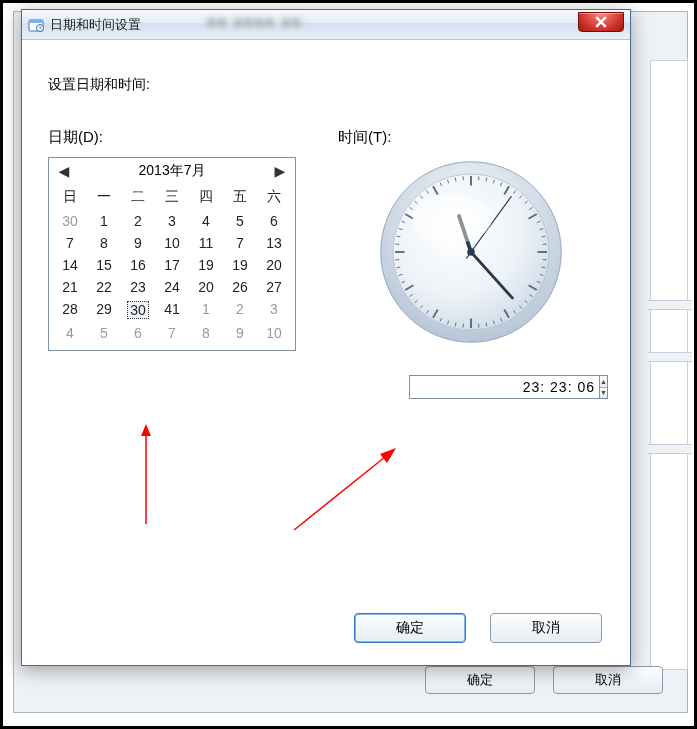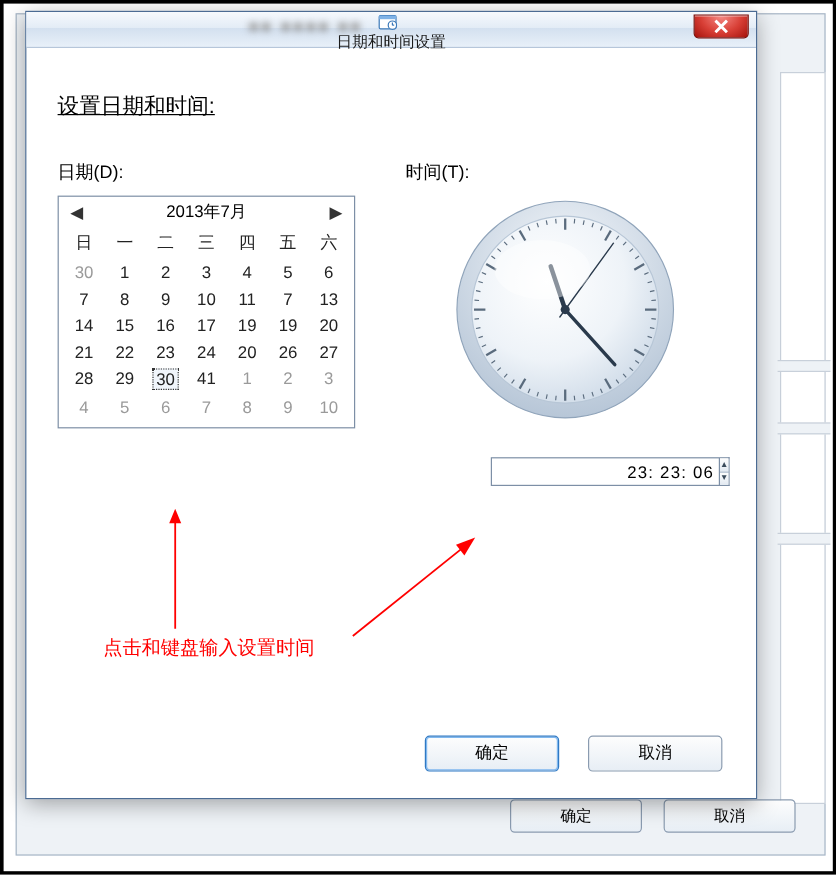--- a/index.html
+++ b/index.html
@@ -64,21 +64,20 @@
     border: 1px solid #4b6b93;
     box-shadow: 0 4px 18px rgba(0,0,0,0.35);
   }
   .titlebar {
     height: 30px;
     background: linear-gradient(#f6f9fd 0%, #e3ecf6 45%, #d3e0ef 46%, #e8f0f9 100%);
     border-bottom: 1px solid #b6c6da;
     display: flex; align-items: center;
     padding: 0 6px;
     position: relative;
-    flex-direction: column;
   }
   .titlebar .icon {
     width: 16px; height: 16px;
     margin-right: 6px;
   }
   .titlebar .title {
     color: #1a1a1a;
     font-size: 13px;
   }
   .titlebar .blurred {
@@ -102,23 +101,22 @@
     cursor: pointer;
     box-shadow: inset 0 1px 0 rgba(255,255,255,0.4);
   }
   .close-btn svg { width:12px;height:12px; }
   .content {
     padding: 18px 26px 12px 26px;
     position: relative;
     height: calc(100% - 30px);
   }
   .heading {
-    font-size: 18px;
+    font-size: 14px;
     margin: 18px 0 34px 0;
-    text-decoration: underline;
   }
   .cols { display:flex; }
   .col-date { width: 290px; }
   .col-time { flex:1; position:relative; }
   .label { font-size:15px; margin-bottom:10px; }
   .calendar {
     width: 248px;
     border: 1px solid #7d8fa6;
     background:#fff;
     font-size:14px;
@@ -409,21 +407,20 @@
           </div>
         </div>
       </div>
 
       <svg style="position:absolute;left:0;top:0;width:100%;height:100%;pointer-events:none">
         <line class="arrow" x1="124" y1="484" x2="124" y2="392"></line>
         <polygon class="arrowhead" points="124,384 119,396 129,396"></polygon>
         <line class="arrow" x1="272" y1="490" x2="368" y2="413"></line>
         <polygon class="arrowhead" points="374,408 358,414 365,423"></polygon>
       </svg>
-      <div class="annotation" style="left:64px;top:490px">点击和键盘输入设置时间</div>
 
       <div class="dlg-btns">
         <button class="primary">确定</button>
         <button>取消</button>
       </div>
     </div>
   </div>
 
 </div>
 

